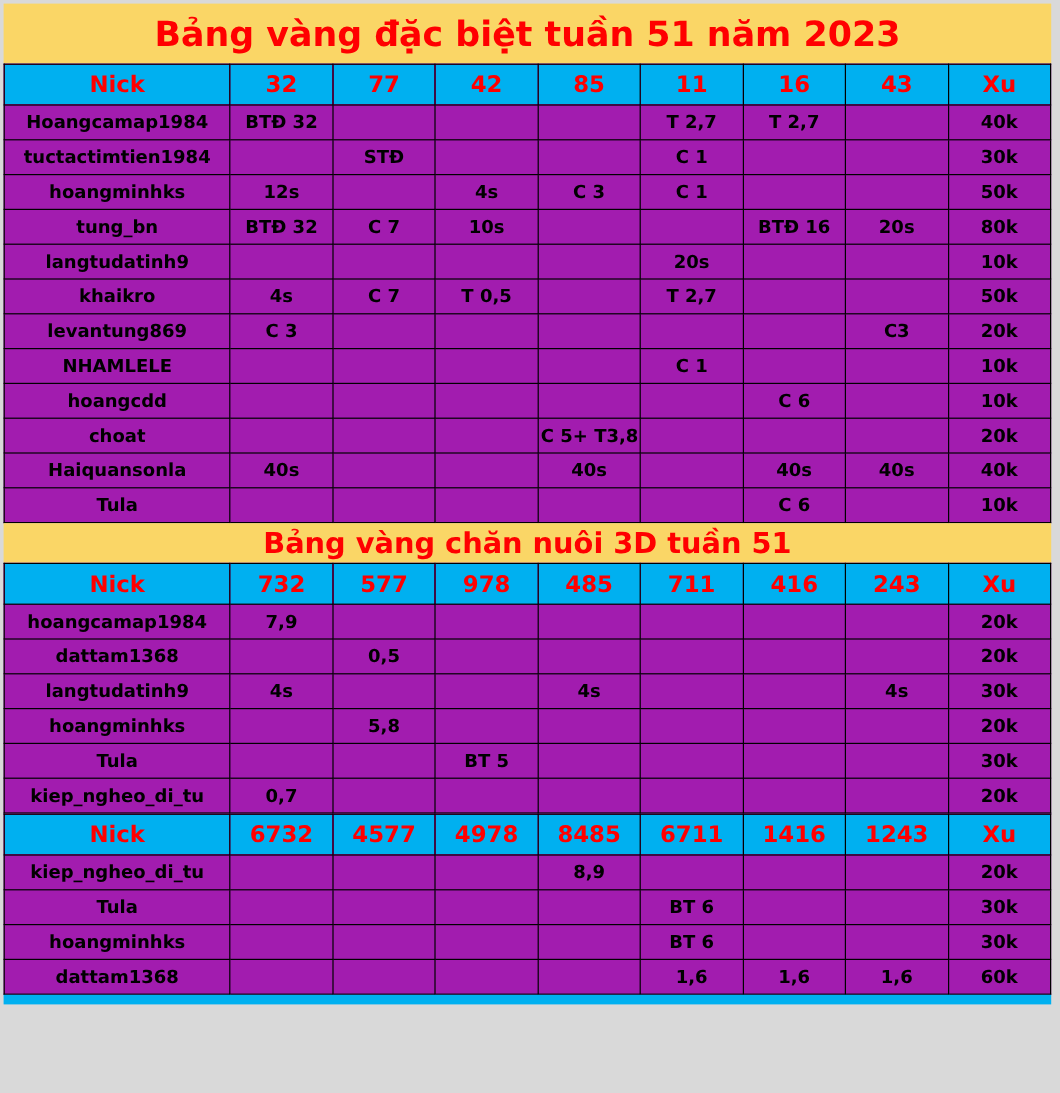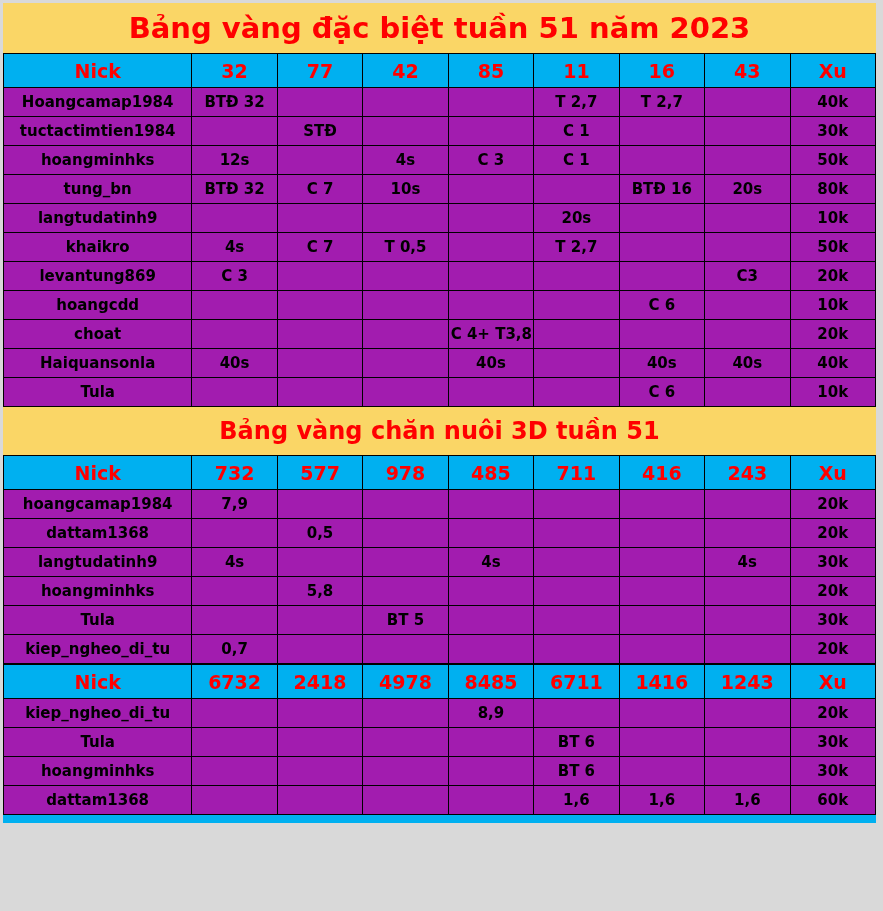--- a/index.html
+++ b/index.html
@@ -17,21 +17,21 @@
     background:var(--page-bg);
     font-family:"DejaVu Sans","Liberation Sans",sans-serif;
     font-weight:bold;
   }
   .page{padding:3px 7px 0 3px;}
   .banner{
     background:var(--banner-bg);
     color:var(--red);
     text-align:center;
     display:flex;align-items:center;justify-content:center;
-    height:48px;
+    height:33px;
     font-size:24px;
     letter-spacing:0px;
   }
   .banner.banner-large{height:50px;font-size:29px;}
   table.grid{
     border-collapse:collapse;
     width:100%;
     table-layout:fixed;
     background:#a21caf;
   }
@@ -170,36 +170,47 @@
             <td>C 3</td>
             <td></td>
             <td></td>
             <td></td>
             <td></td>
             <td></td>
             <td>C3</td>
             <td>20k</td>
           </tr>
           <tr>
+            <td>NHAMLELE</td>
+            <td></td>
+            <td></td>
+            <td></td>
+            <td></td>
+            <td>C 1</td>
+            <td></td>
+            <td></td>
+            <td>10k</td>
+          </tr>
+          <tr>
             <td>hoangcdd</td>
             <td></td>
             <td></td>
             <td></td>
             <td></td>
             <td></td>
             <td>C 6</td>
             <td></td>
             <td>10k</td>
           </tr>
           <tr>
             <td>choat</td>
             <td></td>
             <td></td>
             <td></td>
-            <td>C 4+ T3,8</td>
+            <td>C 5+ T3,8</td>
             <td></td>
             <td></td>
             <td></td>
             <td>20k</td>
           </tr>
           <tr>
             <td>Haiquansonla</td>
             <td>40s</td>
             <td></td>
             <td></td>
@@ -332,21 +343,21 @@
           <col class="num">
           <col class="num">
           <col class="num">
           <col class="num">
           <col class="num">
         </colgroup>
       <thead>
           <tr>
             <th>Nick</th>
             <th>6732</th>
-            <th>2418</th>
+            <th>4577</th>
             <th>4978</th>
             <th>8485</th>
             <th>6711</th>
             <th>1416</th>
             <th>1243</th>
             <th>Xu</th>
           </tr>
         </thead>
       <tbody>
           <tr>

